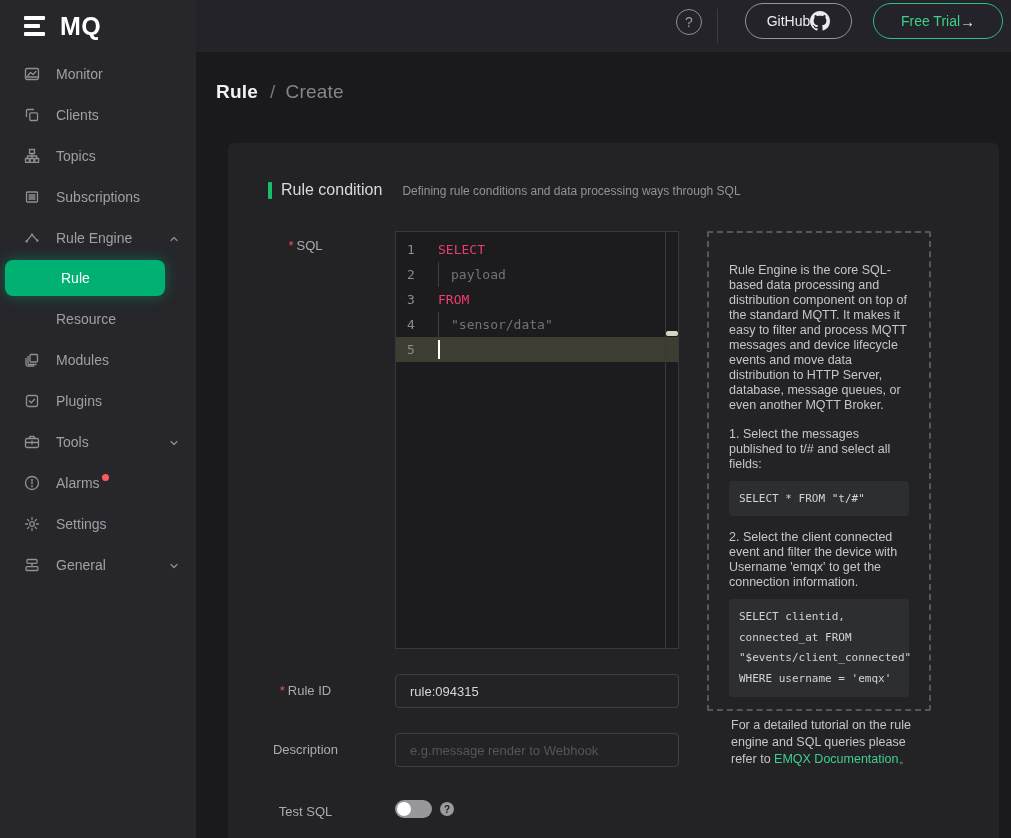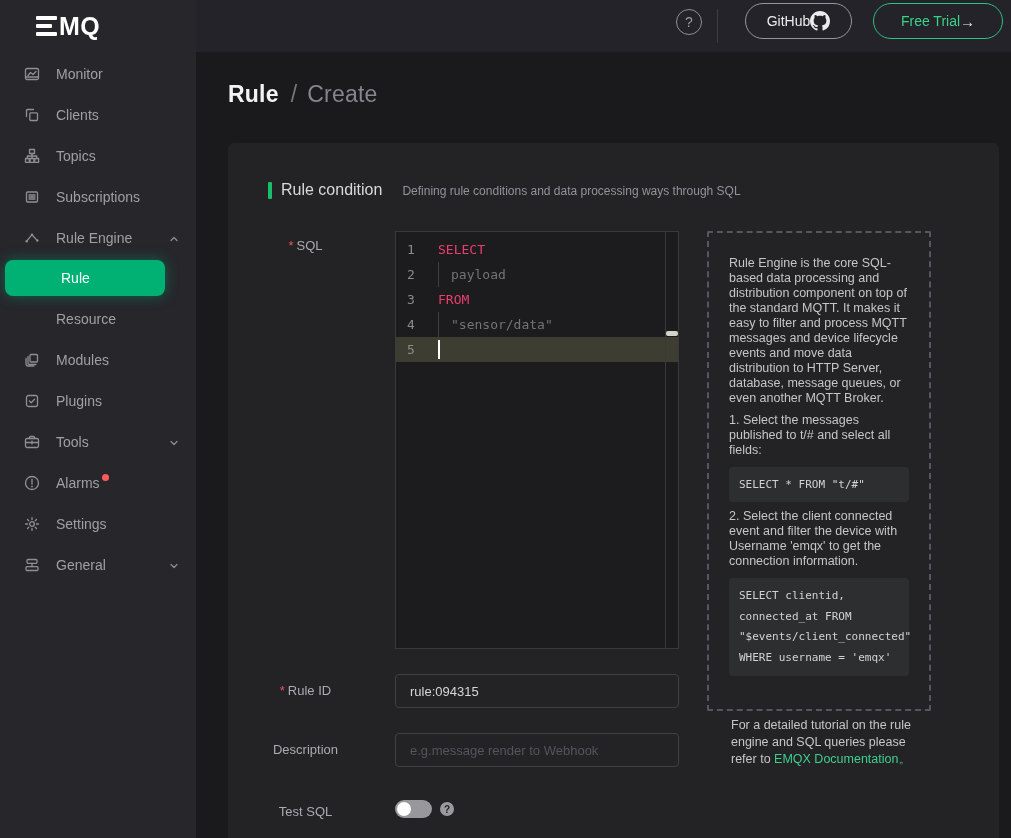--- a/index.html
+++ b/index.html
@@ -2,21 +2,21 @@
 <html><head>
 <meta charset="utf-8">
 <style>
   *{box-sizing:border-box;margin:0;padding:0}
   html,body{background:#111;}
   body{font-family:"Liberation Sans",sans-serif;}
   .app{position:relative;width:1011px;height:838px;background:#18181a;overflow:hidden}
 
   
   .sidebar{position:absolute;left:0;top:0;width:196px;height:838px;background:#26262b;z-index:3}
-  .logo{height:52px;display:flex;align-items:center;padding-left:36px;gap:2px}
+  .logo{height:52px;display:flex;align-items:center;padding-left:24px;gap:15px}
   .logo-bars{display:flex;flex-direction:column;gap:3.5px}
   .logo-bars i{display:block;height:4.5px;width:21px;background:#fff;border-radius:1px}
   .logo-bars i:nth-child(2){width:16px}
   .logo-text{color:#fff;font-size:25px;font-weight:bold;letter-spacing:.5px}
   .side-nav{padding-top:1px}
   .side-item{height:41px;display:flex;align-items:center;padding:0 16px 0 24px;color:#9fa0a4;font-size:14px;cursor:pointer;position:relative}
   .side-item .icn{width:16px;height:16px;margin-right:16px;display:inline-flex;color:#8f9094;flex:none}
   .side-item .icn svg{width:16px;height:16px;stroke:currentColor;fill:none;stroke-width:1.3;stroke-linecap:round;stroke-linejoin:round}
   .side-item .lbl{flex:none}
   .side-item .spacer{flex:1}
@@ -32,21 +32,21 @@
   .top-sep{position:absolute;left:521px;top:9px;width:1px;height:34px;background:#3c3c41}
   .pill-btn{position:absolute;top:3px;height:36px;border-radius:18px;display:flex;align-items:center;justify-content:center;cursor:pointer;background:transparent}
   .gh-btn{left:549px;width:107px;border:1px solid #96969a;color:#ececee;font-size:14px}
   .gh-btn .octo{width:20px;height:20px;display:inline-flex}
   .gh-btn .octo svg{width:20px;height:20px;fill:#ececee}
   .ft-btn{left:677px;width:130px;border:1.5px solid #2dc27d;color:#3bd189;font-size:14px}
   .ft-btn .arrow{color:#e9e9eb;font-size:15px}
 
   
   .content{position:absolute;left:196px;top:52px;width:815px;height:786px;background:#1a1a1c;overflow:hidden}
-  .page-title{position:absolute;left:32px;top:29px;font-size:23px;color:#85858a;font-weight:400;letter-spacing:.2px}
+  .page-title{position:absolute;left:20px;top:29px;font-size:19px;color:#85858a;font-weight:400;letter-spacing:.2px}
   .page-title .crumb-main{color:#f2f2f4;font-weight:bold;margin-right:12px}
   .page-title .crumb-sep{margin-right:10px;color:#77777c}
   .card{position:absolute;left:32px;top:91px;width:771px;height:747px;background:#232326;border-radius:6px}
 
   .section-head{position:absolute;left:40px;top:38px;display:flex;align-items:baseline}
   .section-bar{width:4px;height:17px;background:#19be6b;border-radius:1px;margin-right:9px;align-self:center}
   .section-title{font-size:16px;color:#d9d9dc;margin-right:20px}
   .section-sub{font-size:12px;color:#939398}
 
   .field-label{position:absolute;width:155px;text-align:center;font-size:13px;color:#ababaf}
@@ -61,21 +61,21 @@
   .ed-row .code.indent{border-left:1px solid #3f3f43;padding-left:12px}
   .ed-row .kw{color:#ee3d6c}
   .ed-row .pl{color:#737373}
   .ed-row.active{background:#3e3d31}
   .cursor{position:absolute;left:0;top:3px;width:2px;height:19px;background:#fff}
   .ed-gutter{position:absolute;top:0;bottom:0;left:269px;width:1px;background:#39393c;z-index:2}
   .ed-thumb{position:absolute;left:270px;top:99px;width:12px;height:5px;background:#d6d3cb;border-radius:2px;z-index:2}
 
   
   .help-panel{position:absolute;left:479px;top:88px;width:224px;height:480px;border:2px dashed #56575c;border-radius:2px;padding:16px 20px;color:#c6c6c8;font-size:12.5px;line-height:15px}
-  .help-panel p{margin-top:7px}
+  .help-panel p{margin-top:14px}
   .help-code{margin-top:9px;background:#2c2e30;border-radius:4px;padding:10px 10px;font-family:"DejaVu Sans Mono",monospace;font-size:11px;color:#d2d2d4;line-height:15px}
   .help-code.multi{line-height:20.5px;padding:8px 10px}
   .help-footer{position:absolute;left:503px;top:574px;width:202px;color:#c6c6c8;font-size:12.5px;line-height:17px}
   .help-footer a{color:#3ecf8e;text-decoration:none}
 
   
   .text-input{position:absolute;left:167px;width:284px;height:34px;background:transparent;border:1px solid #404044;border-radius:4px;color:#d6d6d8;font-size:13px;padding:0 14px;outline:none;font-family:"Liberation Sans",sans-serif}
   .text-input::placeholder{color:#55555a}
   #input-ruleid{top:531px}
   #input-desc{top:590px}

